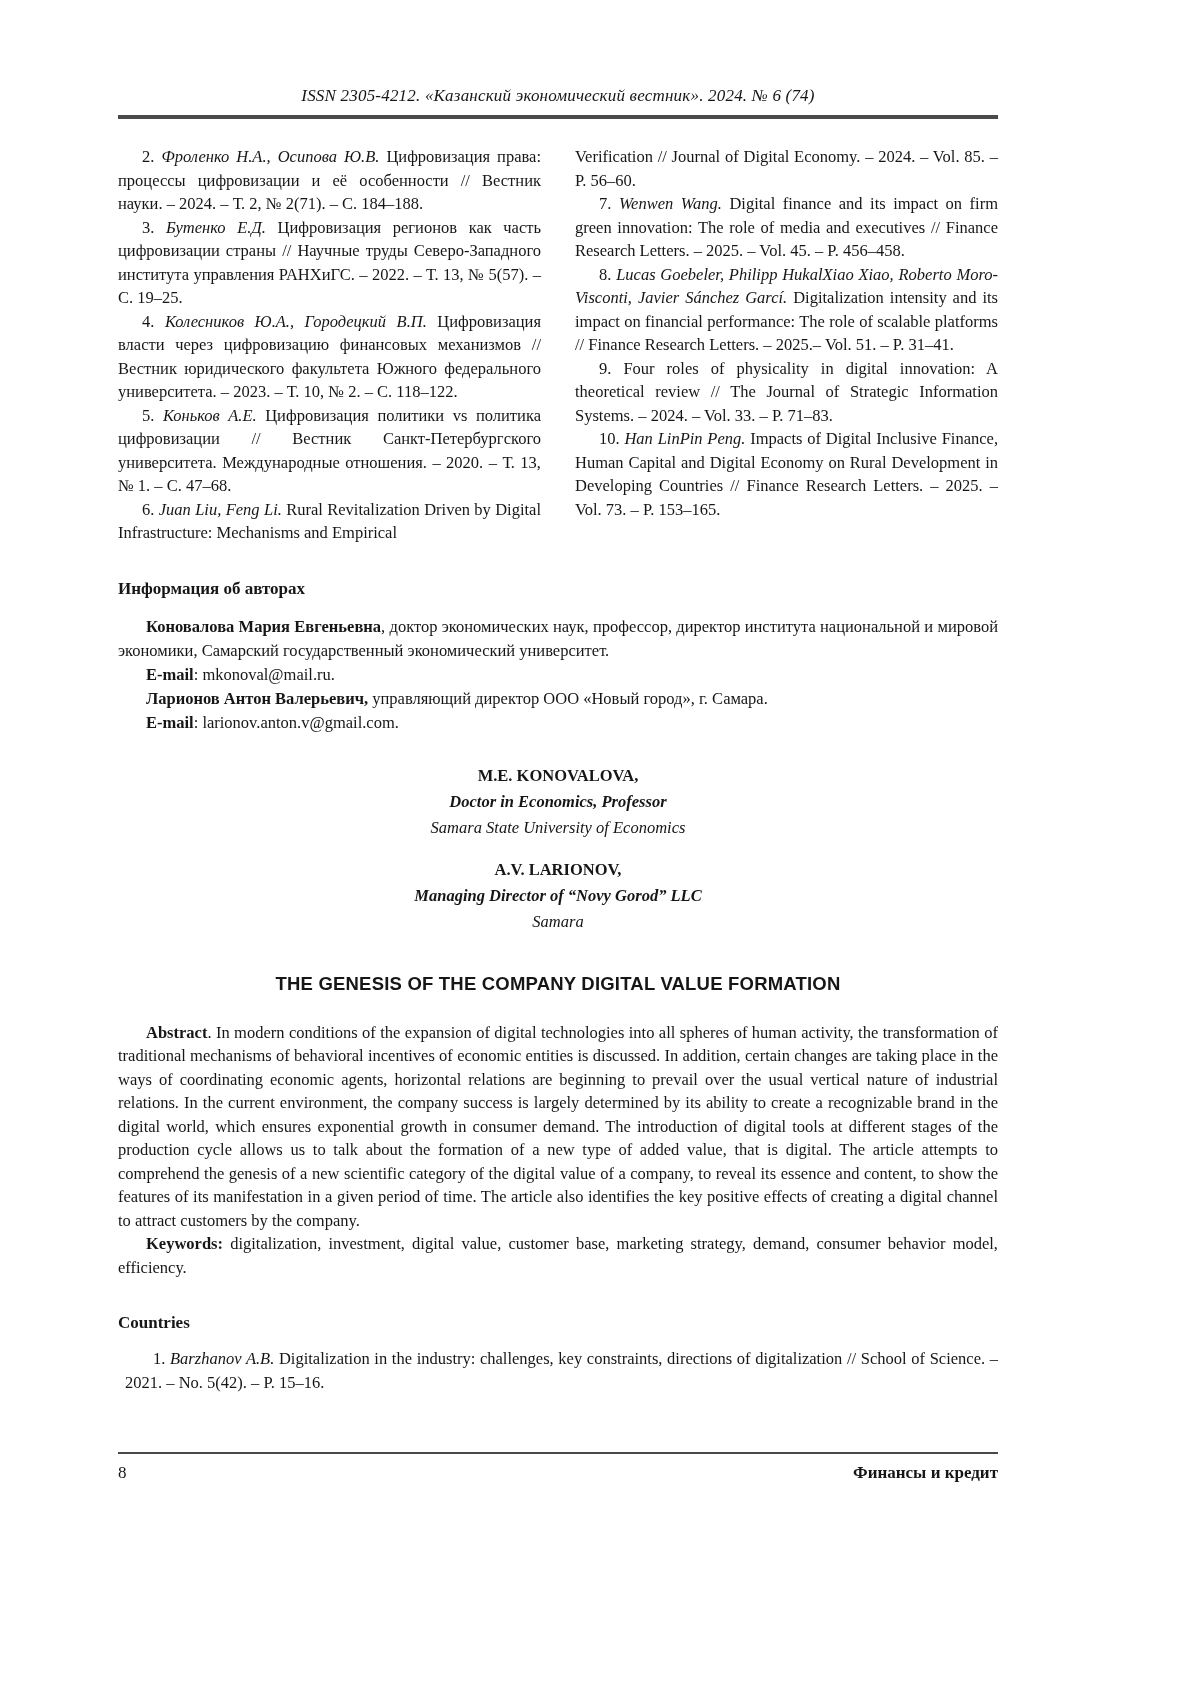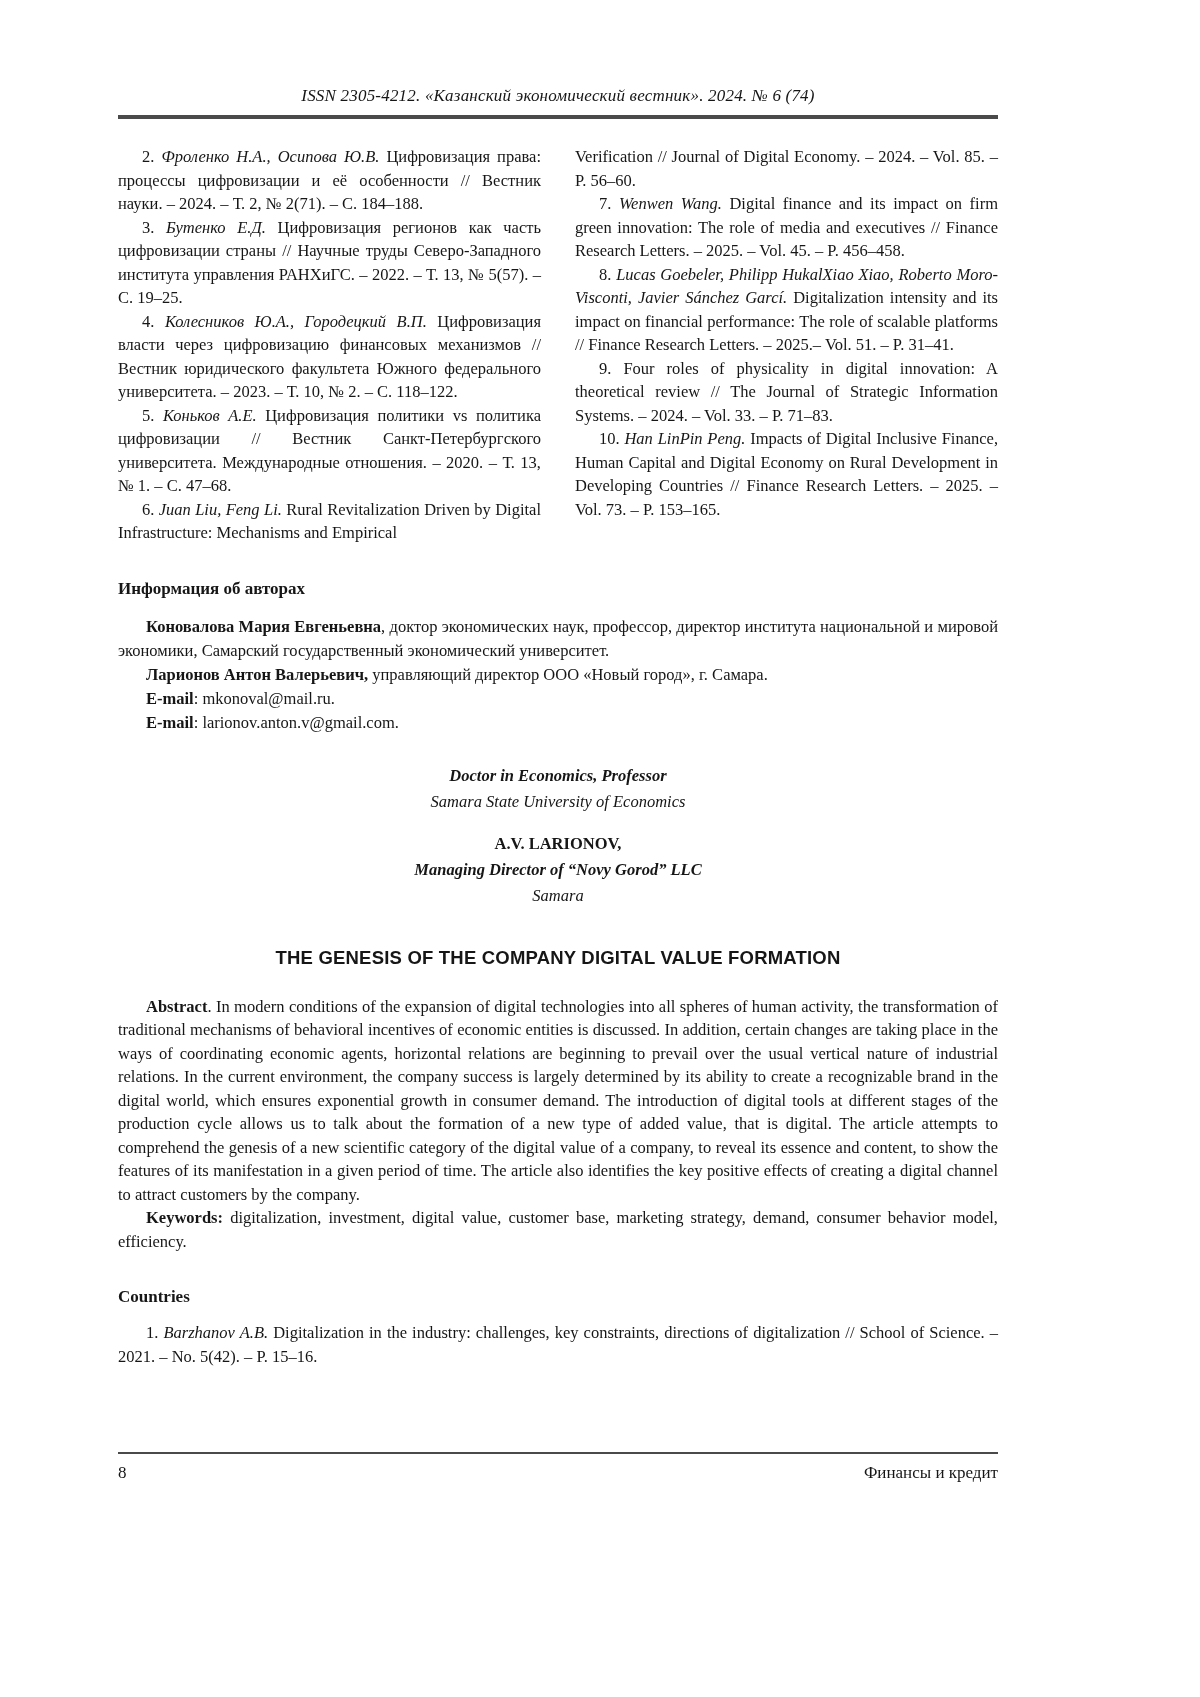--- a/index.html
+++ b/index.html
@@ -62,37 +62,37 @@
 
   .body-par {
     font-size: 16.5px;
     line-height: 23.5px;
     text-align: justify;
     text-indent: 28px;
     margin: 0;
   }
   .abstract { margin-top: 26px; }
 
-  .refs-en { margin-top: 12px; }
+  .refs-en { margin-top: 12px; margin-left: 7px; }
 
   
   .footer {
     position: absolute;
     left: 118px;
     right: 202px;
     top: 1452px;
   }
   .footer-rule { border-top: 2px solid #4a4a4a; }
   .footer-line {
     display: flex;
     justify-content: space-between;
     margin-top: 9px;
     font-size: 17px;
   }
-  .footer-section { font-weight: normal; }
+  .footer-section { font-weight: bold; }
 </style>
 </head>
 <body>
 
 <div class="page">
 
   <header class="running-head">
     <div class="head-text">ISSN 2305-4212. «Казанский экономический вестник». 2024. № 6 (74)</div>
     <div class="head-rule"></div>
   </header>
@@ -111,26 +111,27 @@
       <p class="ref"><span>8. </span><span style="font-style: italic;">Lucas Goebeler, Philipp HukalXiao Xiao, Roberto Moro-Visconti, Javier Sánchez Garcí.</span><span> Digitalization intensity and its impact on financial performance: The role of scalable platforms // Finance Research Letters. – 2025.– Vol. 51. – P. 31–41.</span></p>
       <p class="ref"><span>9. Four roles of physicality in digital innovation: A theoretical review // The Journal of Strategic Information Systems. – 2024. – Vol. 33. – P. 71–83.</span></p>
       <p class="ref"><span>10. </span><span style="font-style: italic;">Han LinPin Peng.</span><span> Impacts of Digital Inclusive Finance, Human Capital and Digital Economy on Rural Development in Developing Countries // Finance Research Letters. – 2025. – Vol. 73. – P. 153–165.</span></p>
     </div>
   </section>
 
   <h2 class="section-heading">Информация об авторах</h2>
 
   <section class="authors-info">
     <p><span style="font-weight: bold;">Коновалова Мария Евгеньевна</span><span>, доктор экономических наук, профессор, директор института национальной и мировой экономики, Самарский государственный экономический университет.</span></p>
+    <p><span style="font-weight: bold;">E-mail</span><span>: mkonoval@mail.ru.</span></p>
     <p><span style="font-weight: bold;">Ларионов Антон Валерьевич,</span><span> управляющий директор ООО «Новый город», г. Самара.</span></p>
-    <p><span style="font-weight: bold;">E-mail</span><span>: mkonoval@mail.ru.</span></p>
     <p><span style="font-weight: bold;">E-mail</span><span>: larionov.anton.v@gmail.com.</span></p>
   </section>
 
   <section class="center-block first">
+    <div class="cb-name">M.E. KONOVALOVA,</div>
     <div class="cb-role">Doctor in Economics, Professor</div>
     <div class="cb-affil">Samara State University of Economics</div>
   </section>
 
   <section class="center-block second">
     <div class="cb-name">A.V. LARIONOV,</div>
     <div class="cb-role">Managing Director of “Novy Gorod” LLC</div>
     <div class="cb-affil">Samara</div>
   </section>
 

